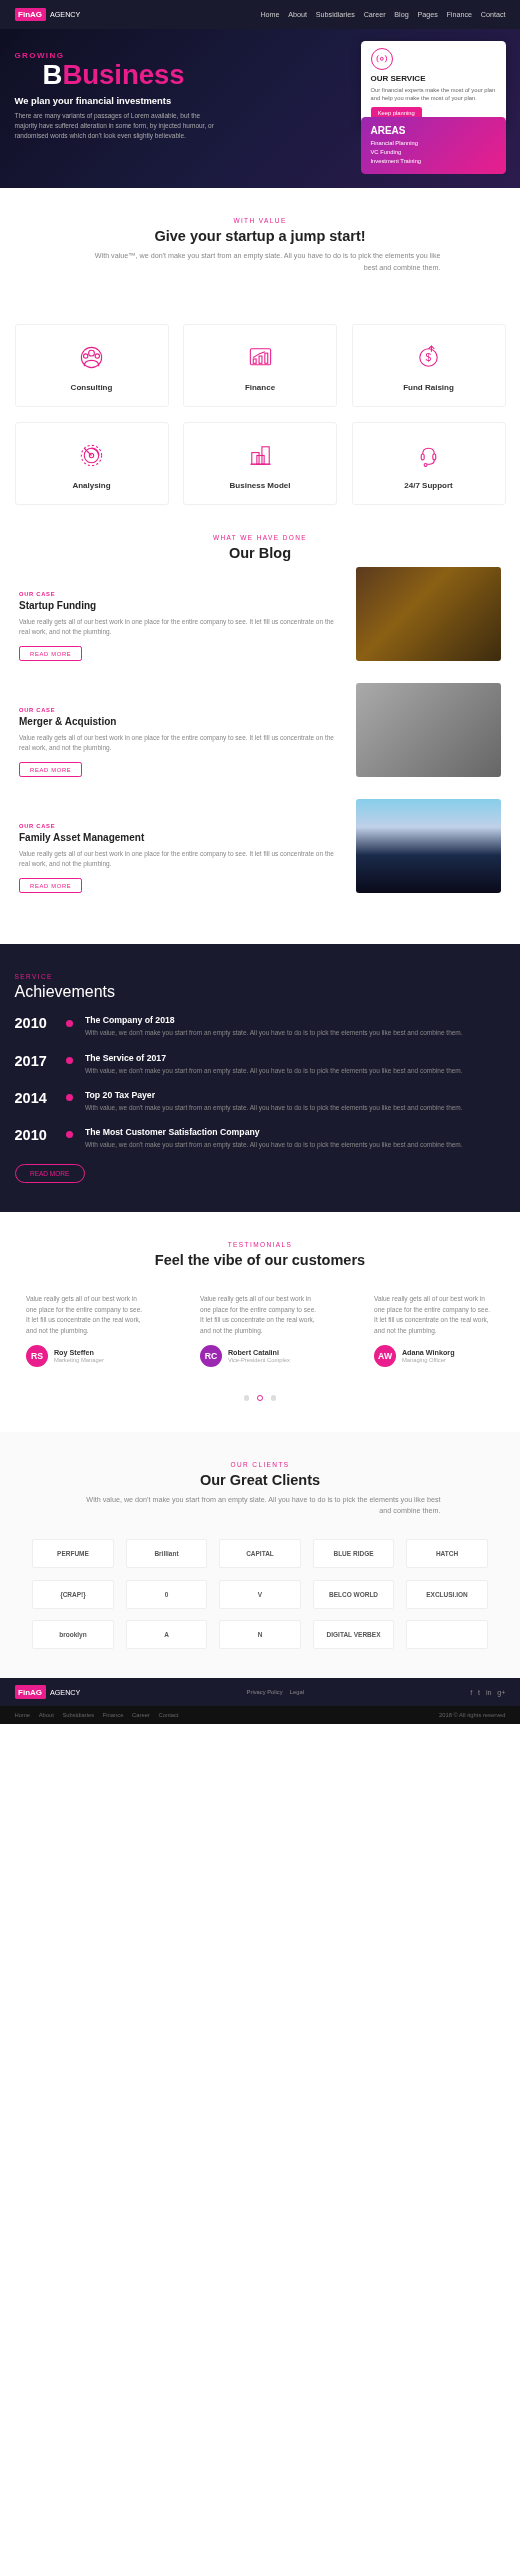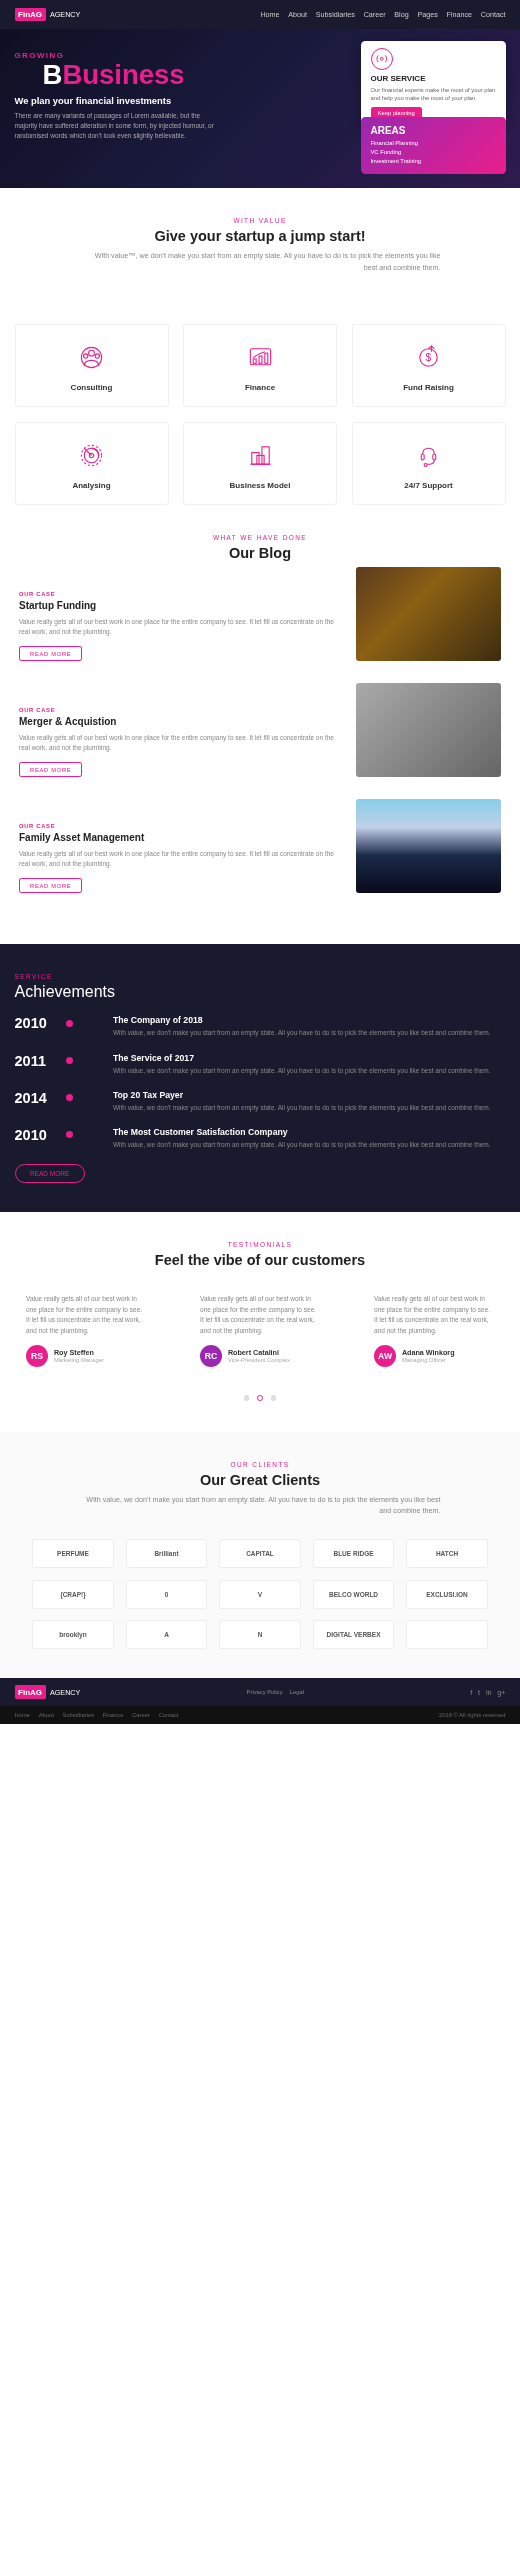--- a/index.html
+++ b/index.html
@@ -287,21 +287,20 @@
     .achievement-dot {
       width: 7.2px;
       height: 7.2px;
       background: #e91e8c;
       border-radius: 50%;
       margin-top: 4.3px;
       flex-shrink: 0;
     }
     .achievement-content {
       flex: 1;
-      margin-left: 28px;
     }
     .achievement-name {
       color: #fff;
       font-size: 8.7px;
       font-weight: 600;
       margin-bottom: 2.9px;
     }
     .achievement-desc {
       color: #888;
       font-size: 6.5px;
@@ -669,21 +668,21 @@
   <div class="achievement-item">
     <div class="achievement-year">2010</div>
     <div class="achievement-dot"></div>
     <div class="achievement-content">
       <div class="achievement-name">The Company of 2018</div>
       <div class="achievement-desc">With value, we don't make you start from an empty state. All you have to do is to pick the elements you like best and combine them.</div>
     </div>
   </div>
 
   <div class="achievement-item">
-    <div class="achievement-year">2011</div>
+    <div class="achievement-year">2017</div>
     <div class="achievement-dot"></div>
     <div class="achievement-content">
       <div class="achievement-name">The Service of 2017</div>
       <div class="achievement-desc">With value, we don't make you start from an empty state. All you have to do is to pick the elements you like best and combine them.</div>
     </div>
   </div>
 
   <div class="achievement-item">
     <div class="achievement-year">2014</div>
     <div class="achievement-dot"></div>

